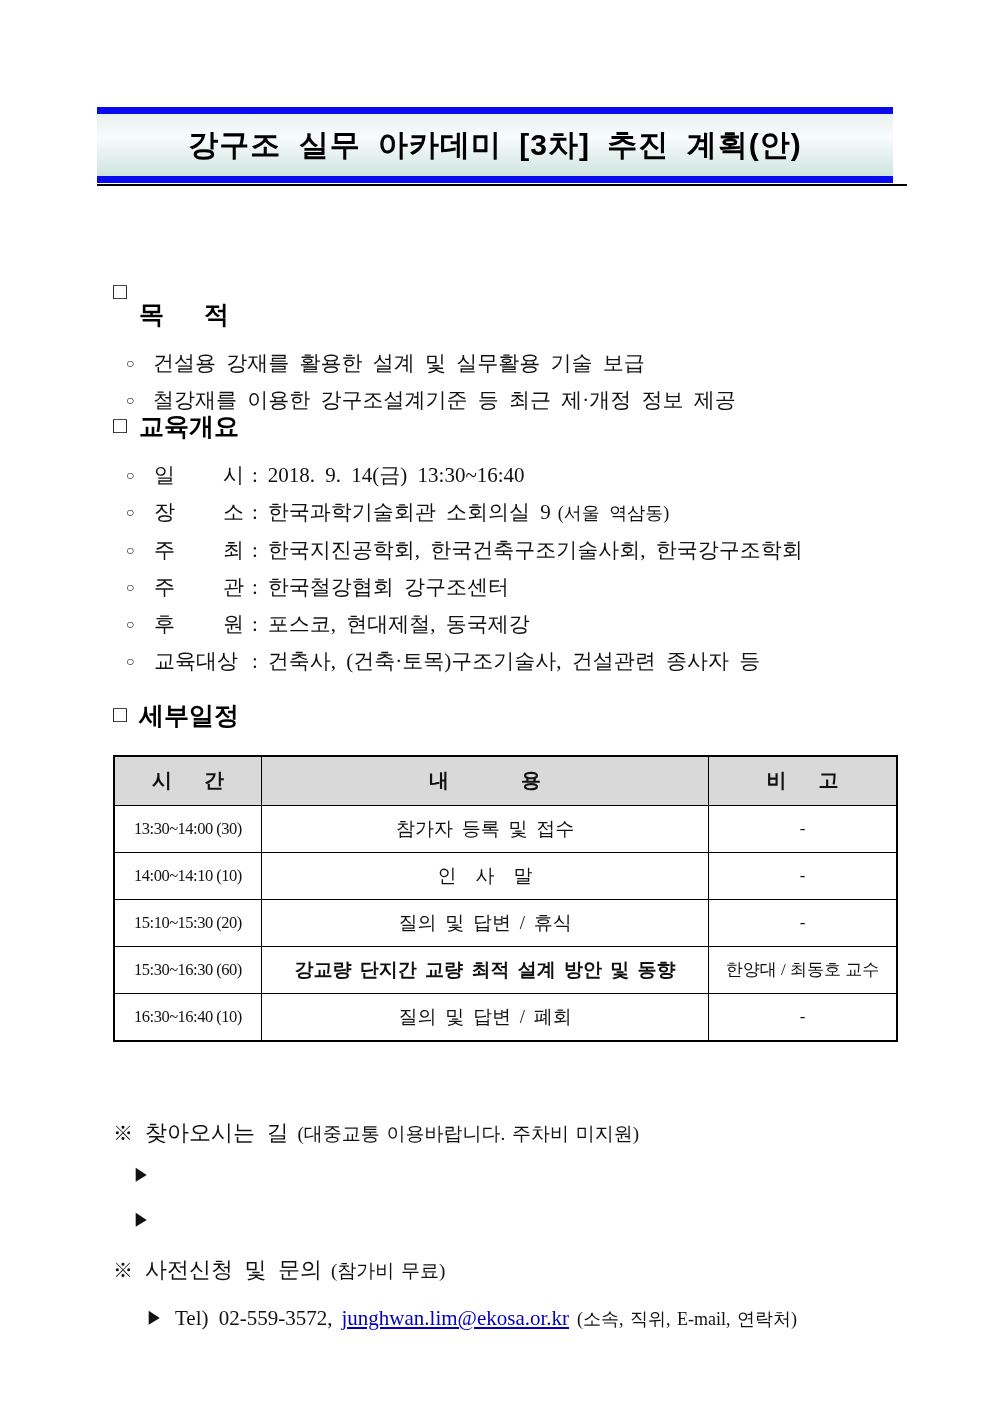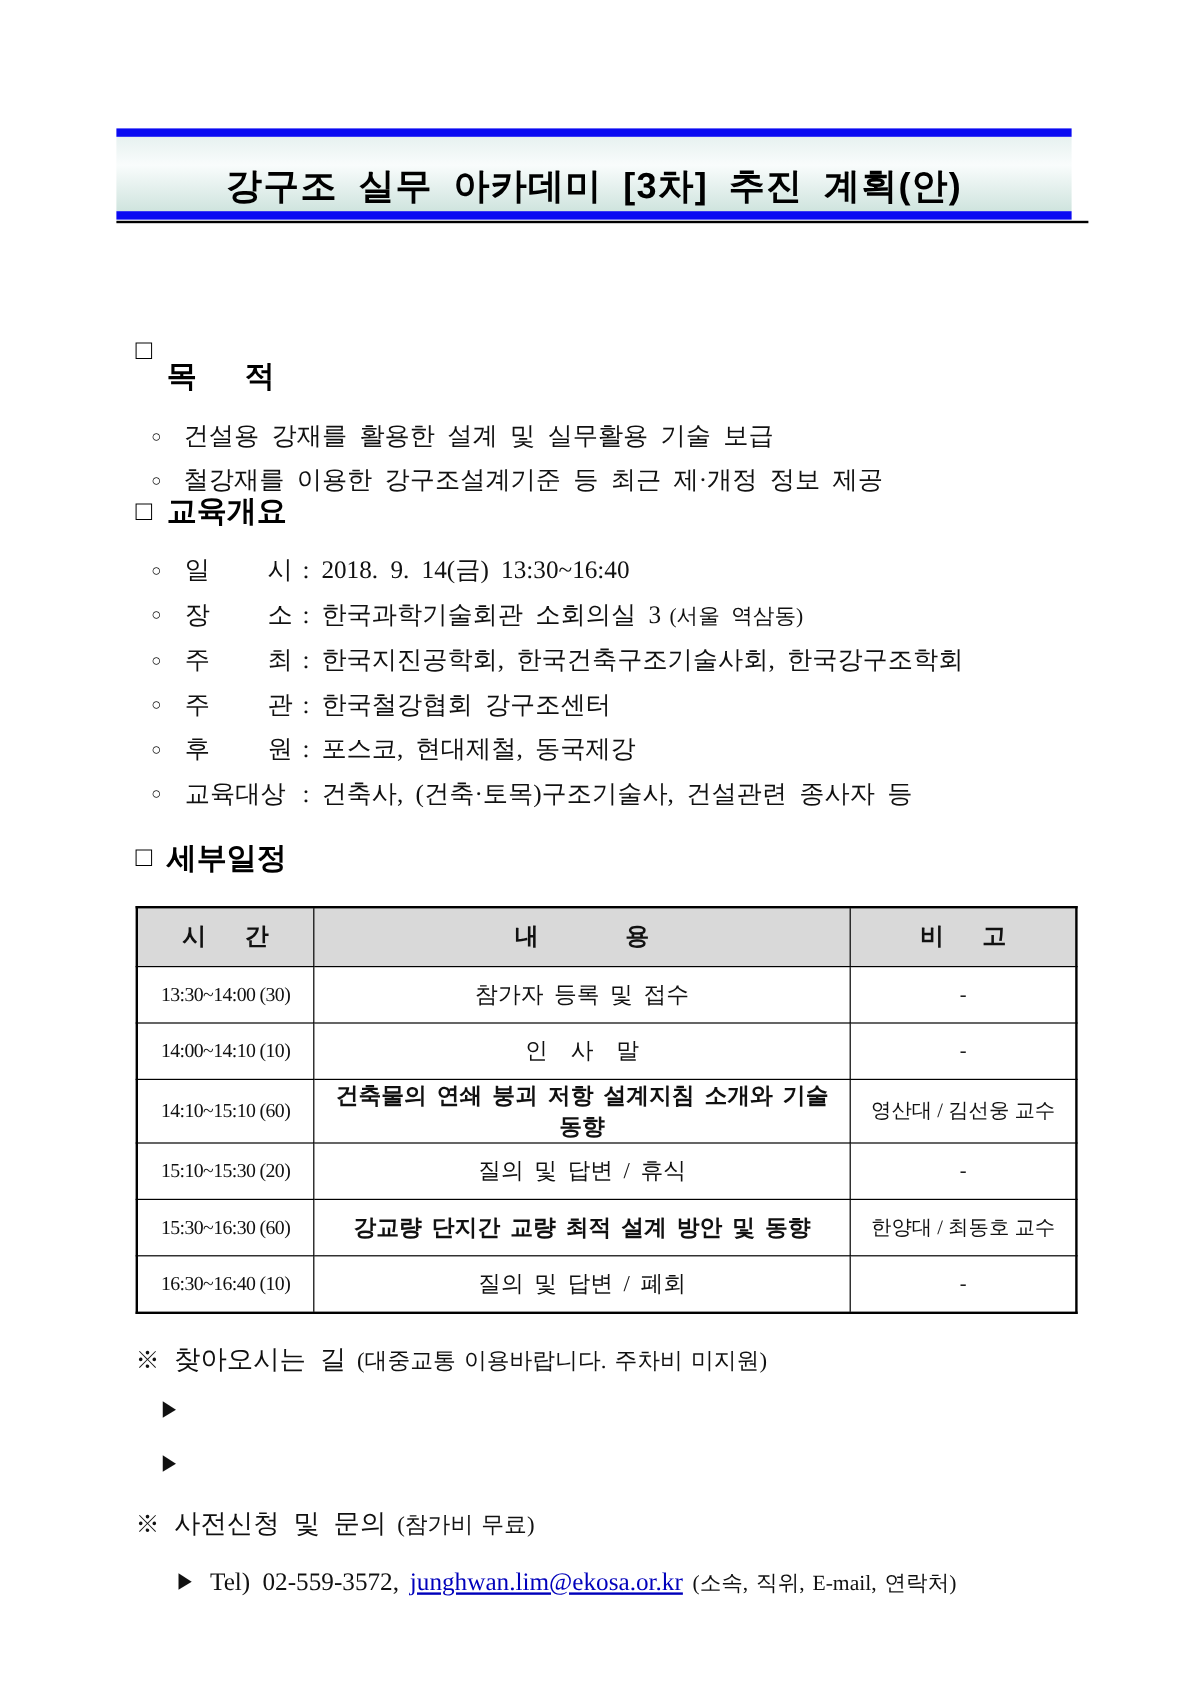--- a/index.html
+++ b/index.html
@@ -13,21 +13,21 @@
     overflow:hidden;
   }
 
   
   .band-wrap{position:absolute;left:97px;top:107px;width:796px;}
   .band{
     border-top:7px solid #0a0af2;
     border-bottom:7px solid #0a0af2;
     background:linear-gradient(to bottom,#e7f1f0 0%,#f9fcfc 38%,#cfe4de 100%);
     height:62px;
-    display:flex;align-items:flex-end;justify-content:center;
+    display:flex;align-items:center;justify-content:center;
   }
   .band h1{
     margin:0;
     font-family:"Liberation Sans", sans-serif;
     font-weight:bold;font-size:30px;
     letter-spacing:1px;word-spacing:8px;
     color:#000;
   }
   .band-underline{height:2px;background:#000;width:810px;margin-top:1px;}
 
@@ -136,21 +136,21 @@
         <span class="bullet">○</span>
         <span class="just ov-label">일 시</span>
         <span class="ov-colon">:</span>
         <span>2018. 9. 14(금) 13:30~16:40</span>
         <span class="ov-note"></span>
       </li>
       <li>
         <span class="bullet">○</span>
         <span class="just ov-label">장 소</span>
         <span class="ov-colon">:</span>
-        <span>한국과학기술회관 소회의실 3</span>
+        <span>한국과학기술회관 소회의실 9</span>
         <span class="ov-note">(서울 역삼동)</span>
       </li>
       <li>
         <span class="bullet">○</span>
         <span class="just ov-label">주 최</span>
         <span class="ov-colon">:</span>
         <span>한국지진공학회, 한국건축구조기술사회, 한국강구조학회</span>
       </li>
       <li>
         <span class="bullet">○</span>
@@ -189,25 +189,20 @@
       <tbody>
         <tr>
           <td class="time-cell">13:30~14:00 (30)</td>
           <td class="content-cell">참가자 등록 및 접수</td>
           <td class="note-cell">-</td>
         </tr>
         <tr>
           <td class="time-cell">14:00~14:10 (10)</td>
           <td class="content-cell">인　사　말</td>
           <td class="note-cell">-</td>
-        </tr>
-        <tr class="bold-row">
-          <td class="time-cell">14:10~15:10 (60)</td>
-          <td class="content-cell">건축물의 연쇄 붕괴 저항 설계지침 소개와 기술 동향</td>
-          <td class="note-cell">영산대 / 김선웅 교수</td>
         </tr>
         <tr>
           <td class="time-cell">15:10~15:30 (20)</td>
           <td class="content-cell">질의 및 답변 / 휴식</td>
           <td class="note-cell">-</td>
         </tr>
         <tr class="bold-row">
           <td class="time-cell">15:30~16:30 (60)</td>
           <td class="content-cell">강교량 단지간 교량 최적 설계 방안 및 동향</td>
           <td class="note-cell">한양대 / 최동호 교수</td>

